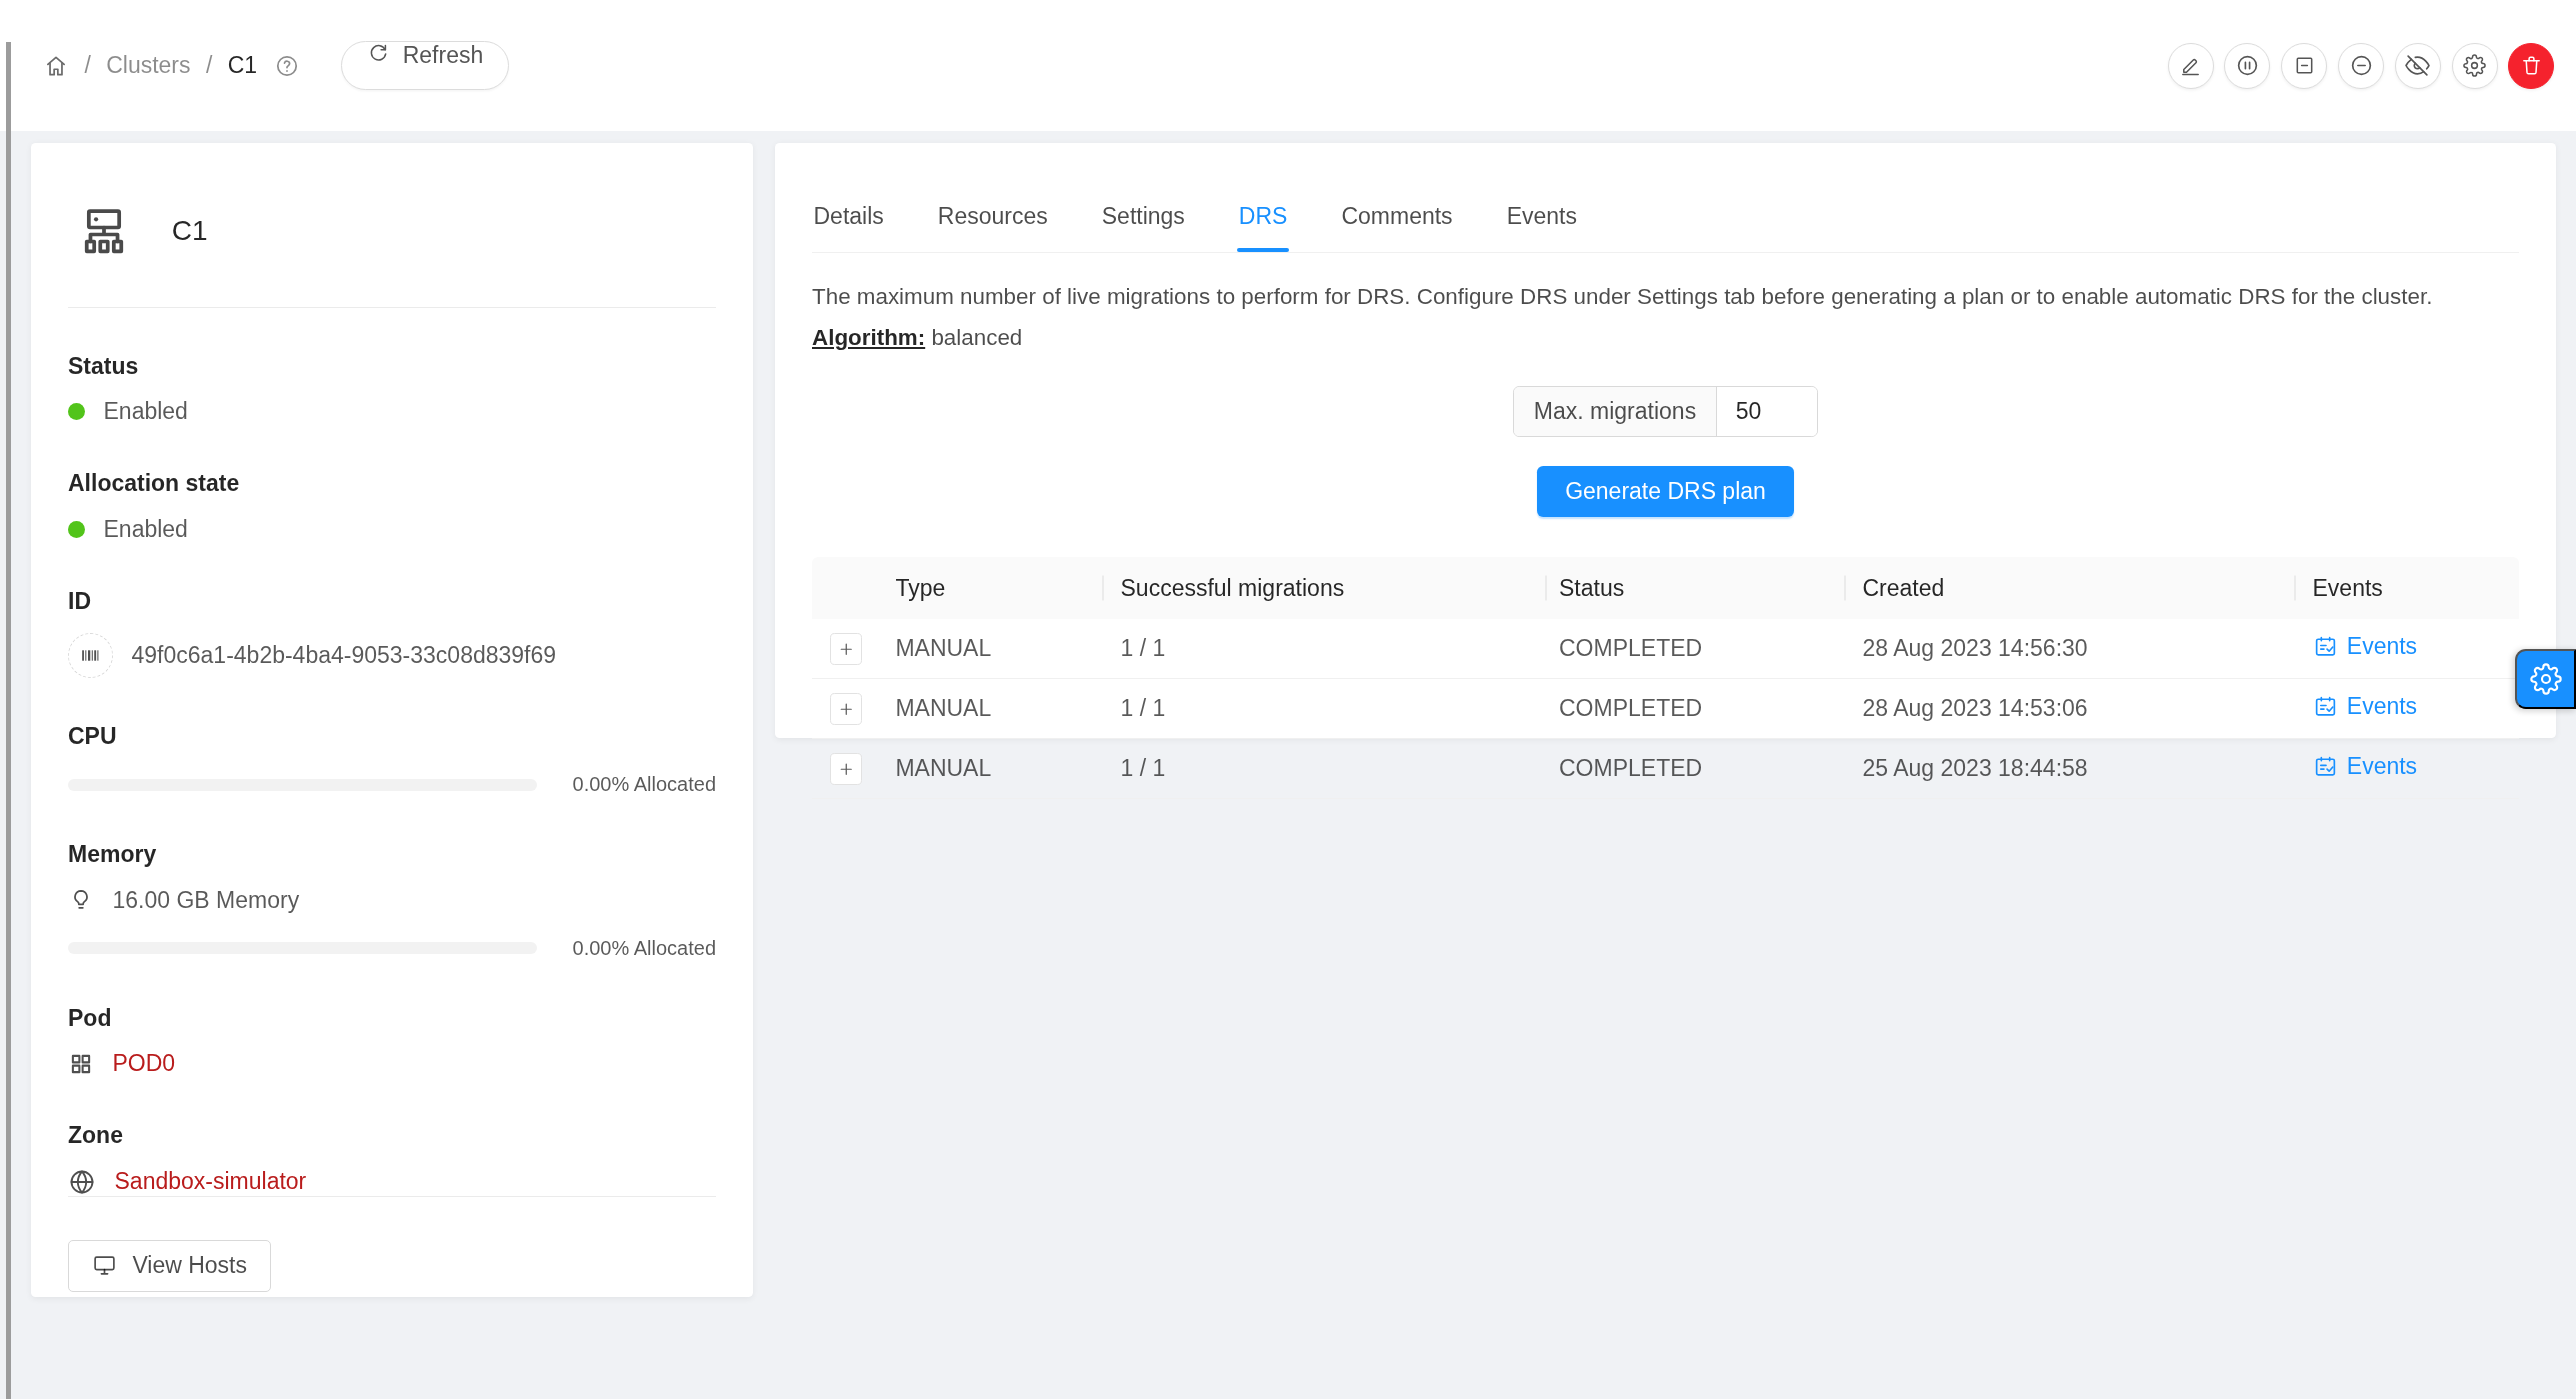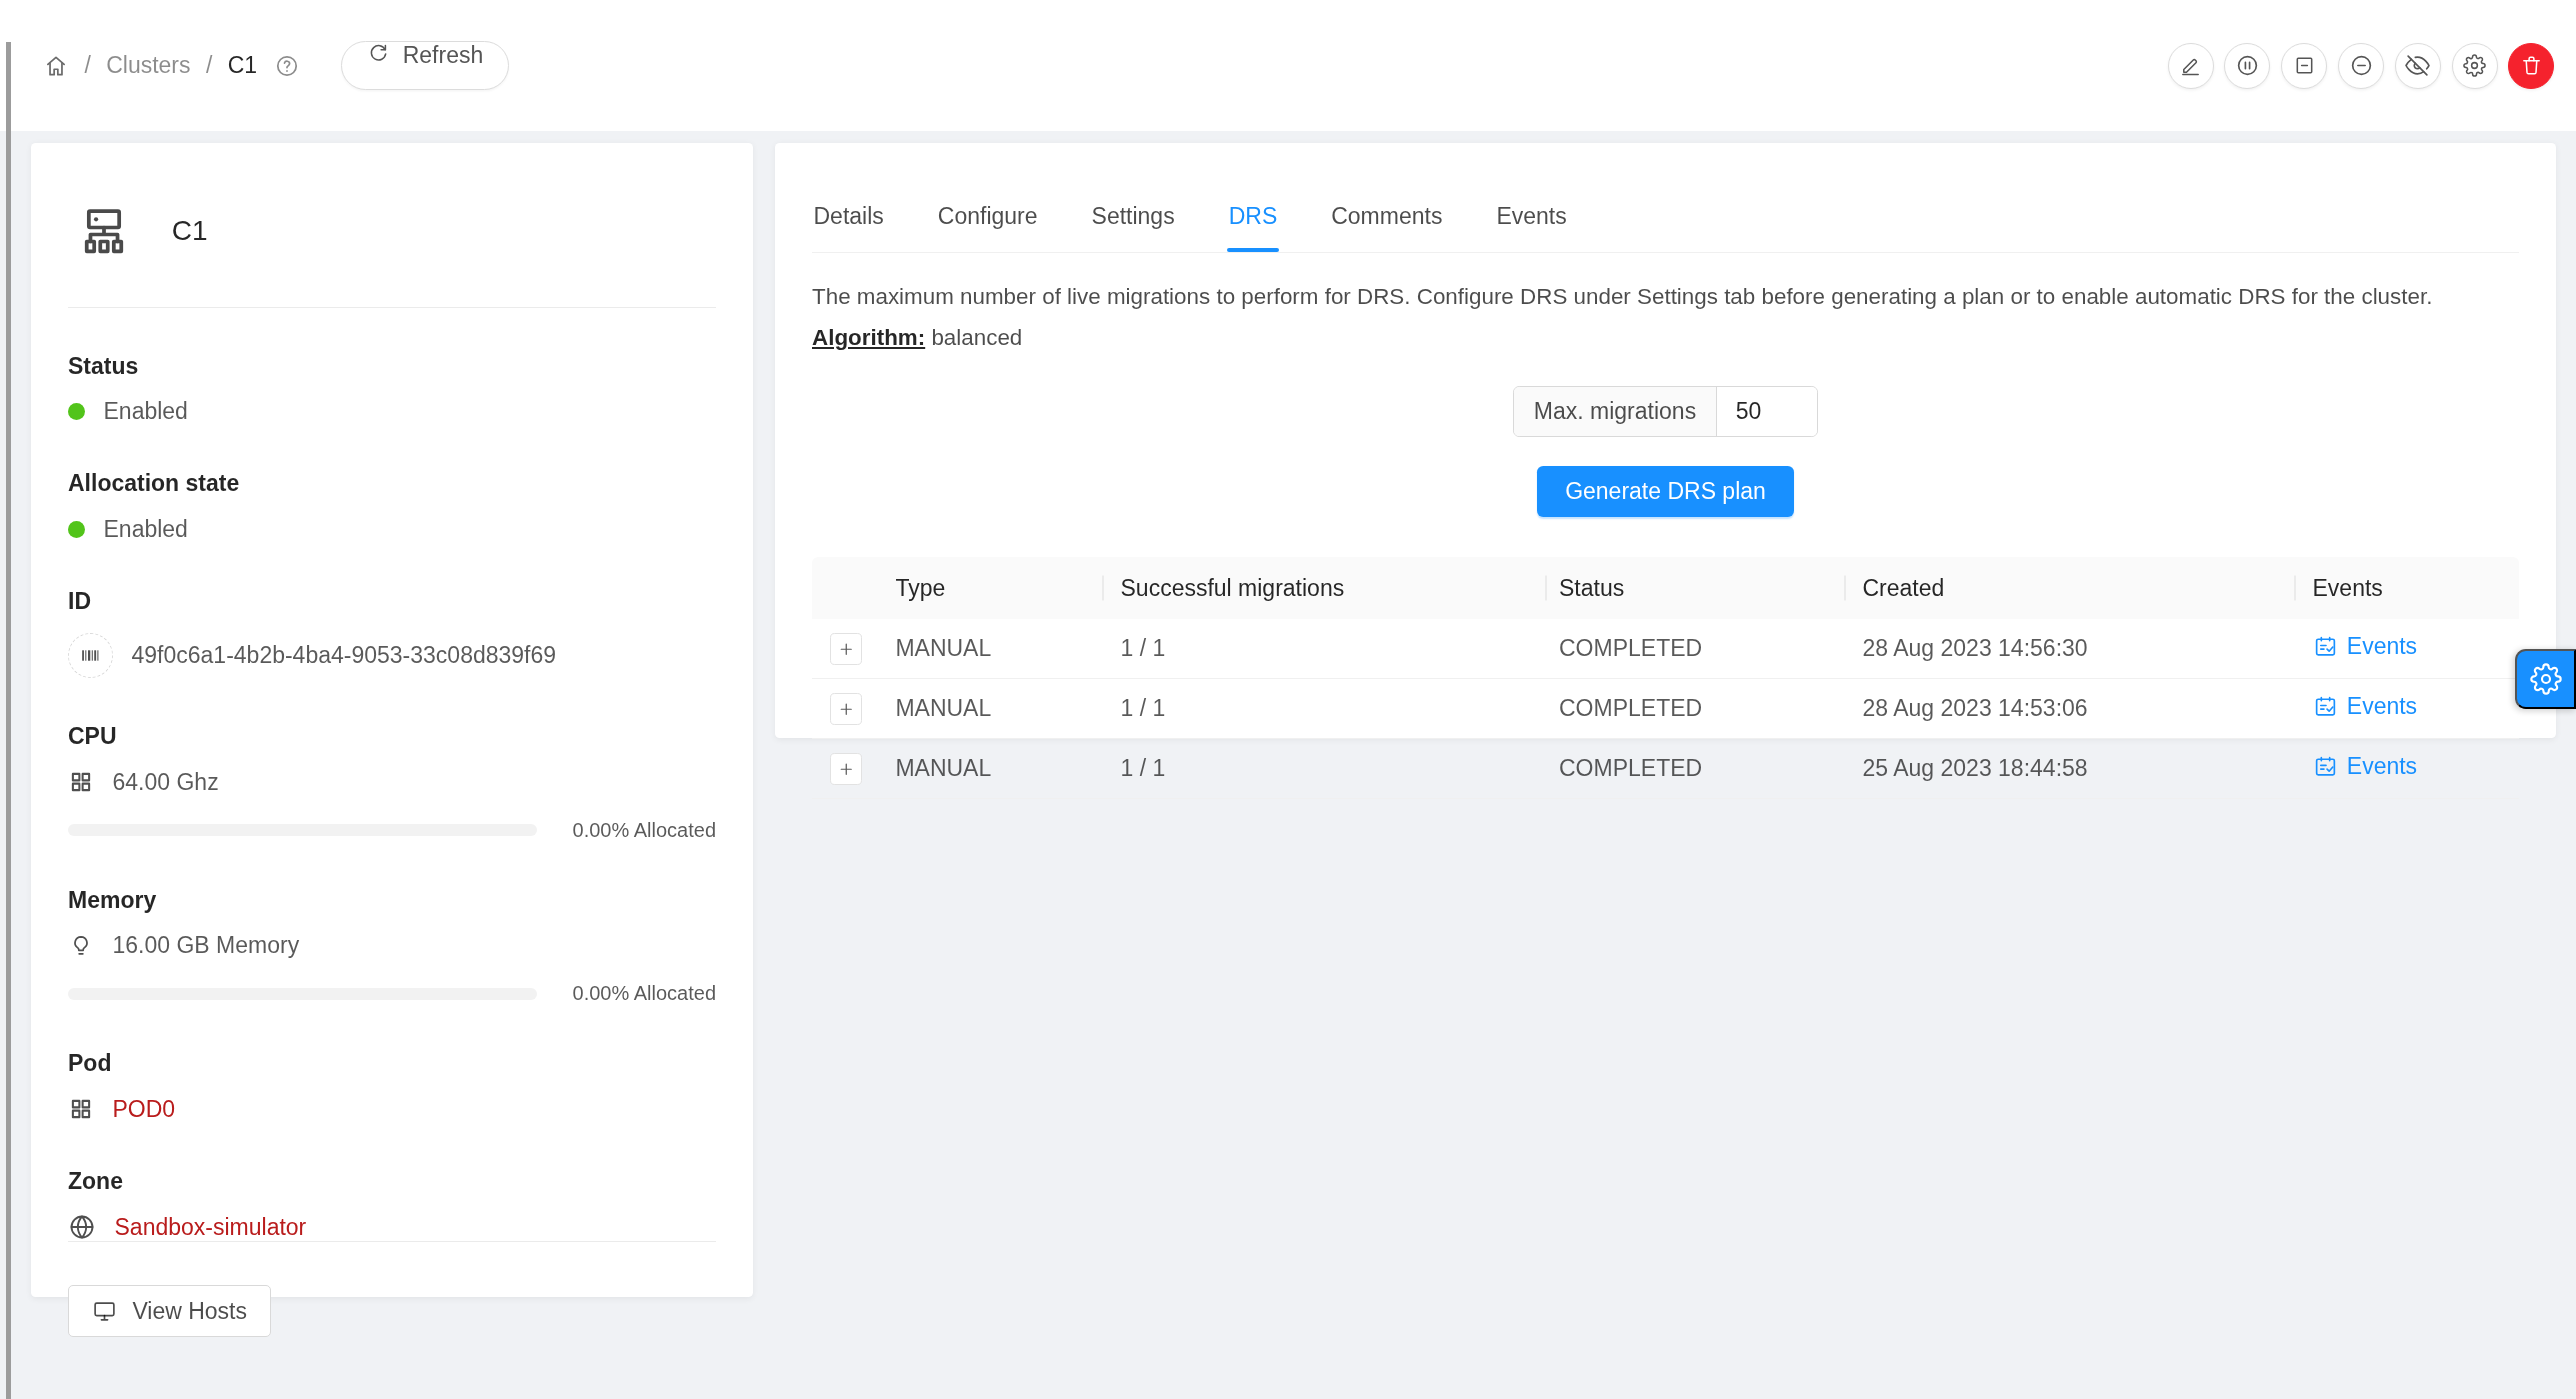--- a/index.html
+++ b/index.html
@@ -327,26 +327,20 @@
           <svg class="ic" width="25" height="25" viewBox="0 0 32 32">
             <use href="#i-barcode"></use>
           </svg>
         </span>
       <span>49f0c6a1-4b2b-4ba4-9053-33c08d839f69</span>
     </div>
   </div>
 
   <div class="section">
     <div class="section-label">CPU</div>
-    <div class="value-row">
-      <svg class="ic th res-icon" width="26" height="26" viewBox="0 0 34 34">
-          <use href="#i-grid"></use>
-        </svg>
-      <span>64.00 Ghz</span>
-    </div>
     <div class="progress-row">
       <div class="progress-track">
           <div class="progress-fill"></div>
         </div>
       <span class="alloc-label">0.00% Allocated</span>
     </div>
   </div>
 
   <div class="section">
     <div class="section-label">Memory</div>
@@ -391,21 +385,21 @@
           <use href="#i-monitor"></use>
         </svg>
       <span>View Hosts</span>
     </button>
   </div>
 </section>
 
 <section class="detail-card">
   <div class="tabs">
     <span class="tab">Details</span>
-    <span class="tab">Configure</span>
+    <span class="tab">Resources</span>
     <span class="tab">Settings</span>
     <span class="tab active">DRS</span>
     <span class="tab">Comments</span>
     <span class="tab">Events</span>
   </div>
 
   <p class="drs-desc">The maximum number of live migrations to perform for DRS. Configure DRS under Settings tab before generating a plan or to enable automatic DRS for the cluster.</p>
   <p class="algo-line">
     <b>Algorithm:</b>
     <span>balanced</span>

